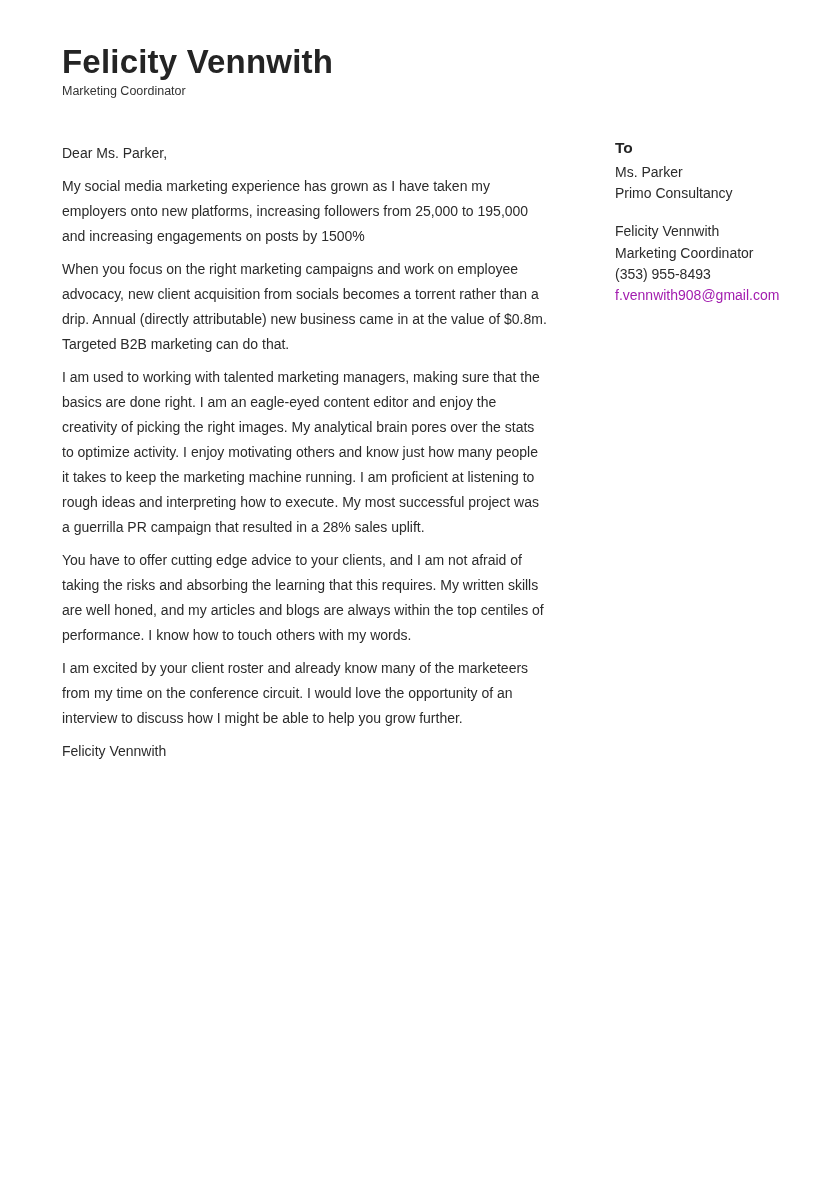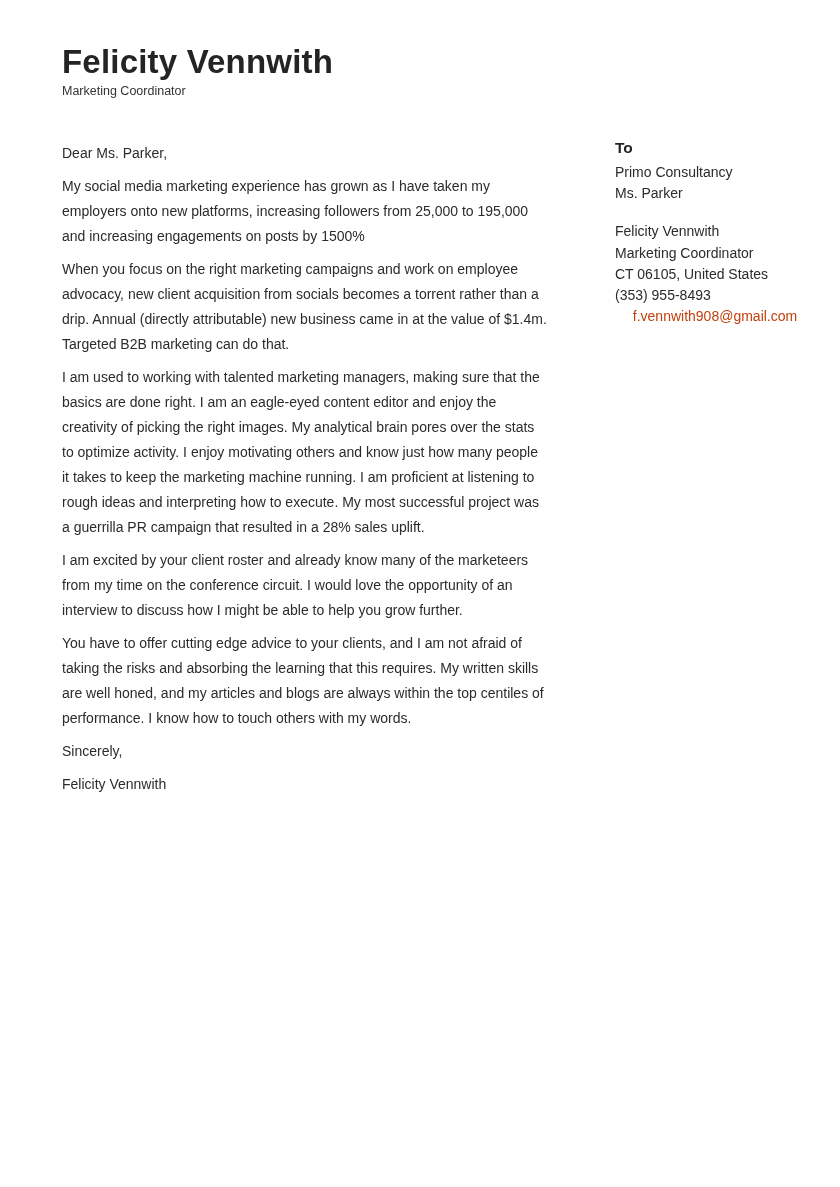--- a/index.html
+++ b/index.html
@@ -74,54 +74,51 @@
       color: #242424;
     }
     .sidebar .block {
       margin-bottom: 17px;
     }
     .sidebar .line {
       display: block;
       white-space: nowrap;
     }
     .sidebar a {
-      color: #c2410c;
+      color: #a21caf;
       text-decoration: none;
-      text-align: center;
     }
   </style>
 </head>
 <body>
 
 <div class="page">
 
   <div class="header">
     <h1 class="name">Felicity Vennwith</h1>
     <div class="job-title">Marketing Coordinator</div>
   </div>
 
   <div class="letter">
     <p class="salutation">Dear Ms. Parker,</p>
     <p>My social media marketing experience has grown as I have taken my employers onto new platforms, increasing followers from 25,000 to 195,000 and increasing engagements on posts by 1500%</p>
-    <p>When you focus on the right marketing campaigns and work on employee advocacy, new client acquisition from socials becomes a torrent rather than a drip. Annual (directly attributable) new business came in at the value of $1.4m. Targeted B2B marketing can do that.</p>
+    <p>When you focus on the right marketing campaigns and work on employee advocacy, new client acquisition from socials becomes a torrent rather than a drip. Annual (directly attributable) new business came in at the value of $0.8m. Targeted B2B marketing can do that.</p>
     <p>I am used to working with talented marketing managers, making sure that the basics are done right. I am an eagle-eyed content editor and enjoy the creativity of picking the right images. My analytical brain pores over the stats to optimize activity. I enjoy motivating others and know just how many people it takes to keep the marketing machine running. I am proficient at listening to rough ideas and interpreting how to execute. My most successful project was a guerrilla PR campaign that resulted in a 28% sales uplift.</p>
+    <p>You have to offer cutting edge advice to your clients, and I am not afraid of taking the risks and absorbing the learning that this requires. My written skills are well honed, and my articles and blogs are always within the top centiles of performance. I know how to touch others with my words.</p>
     <p>I am excited by your client roster and already know many of the marketeers from my time on the conference circuit. I would love the opportunity of an interview to discuss how I might be able to help you grow further.</p>
-    <p>You have to offer cutting edge advice to your clients, and I am not afraid of taking the risks and absorbing the learning that this requires. My written skills are well honed, and my articles and blogs are always within the top centiles of performance. I know how to touch others with my words.</p>
-    <p>Sincerely,</p>
     <p>Felicity Vennwith</p>
   </div>
 
   <div class="sidebar">
     <div class="block">
       <h3>To</h3>
+      <span class="line">Ms. Parker</span>
       <span class="line">Primo Consultancy</span>
-      <span class="line">Ms. Parker</span>
     </div>
     <div class="block">
       <span class="line">Felicity Vennwith</span>
       <span class="line">Marketing Coordinator</span>
-      <span class="line">CT 06105, United States</span>
       <span class="line">(353) 955-8493</span>
       <a class="line" href="mailto:f.vennwith908@gmail.com">f.vennwith908@gmail.com</a>
     </div>
   </div>
 
 </div>
 
 </body></html>

